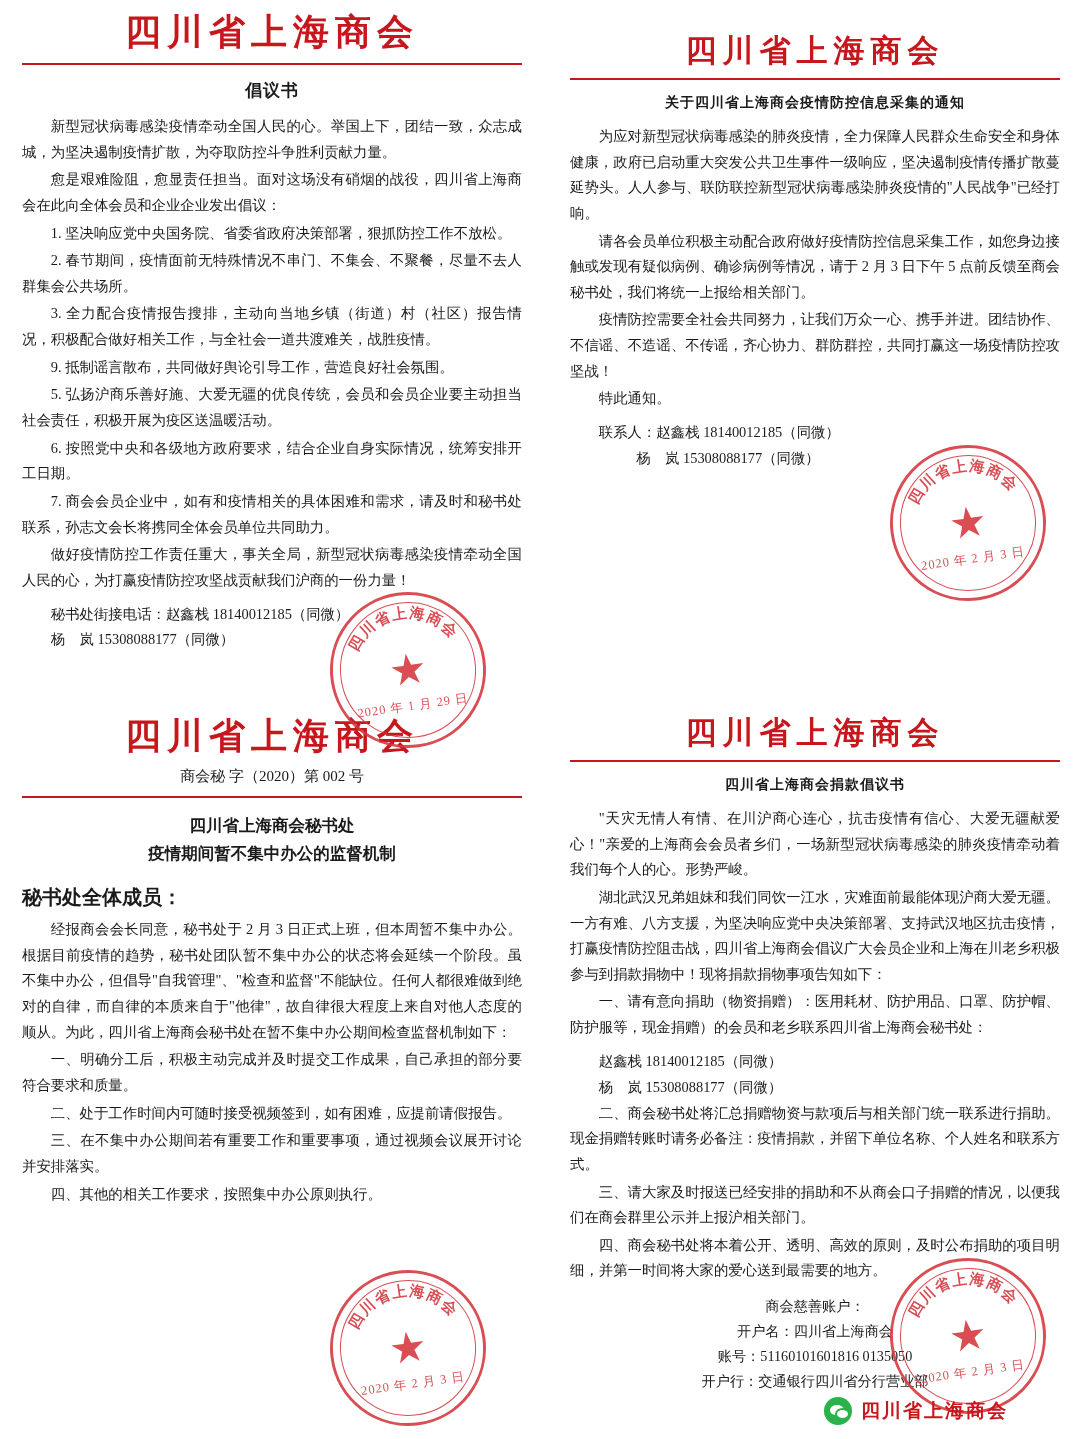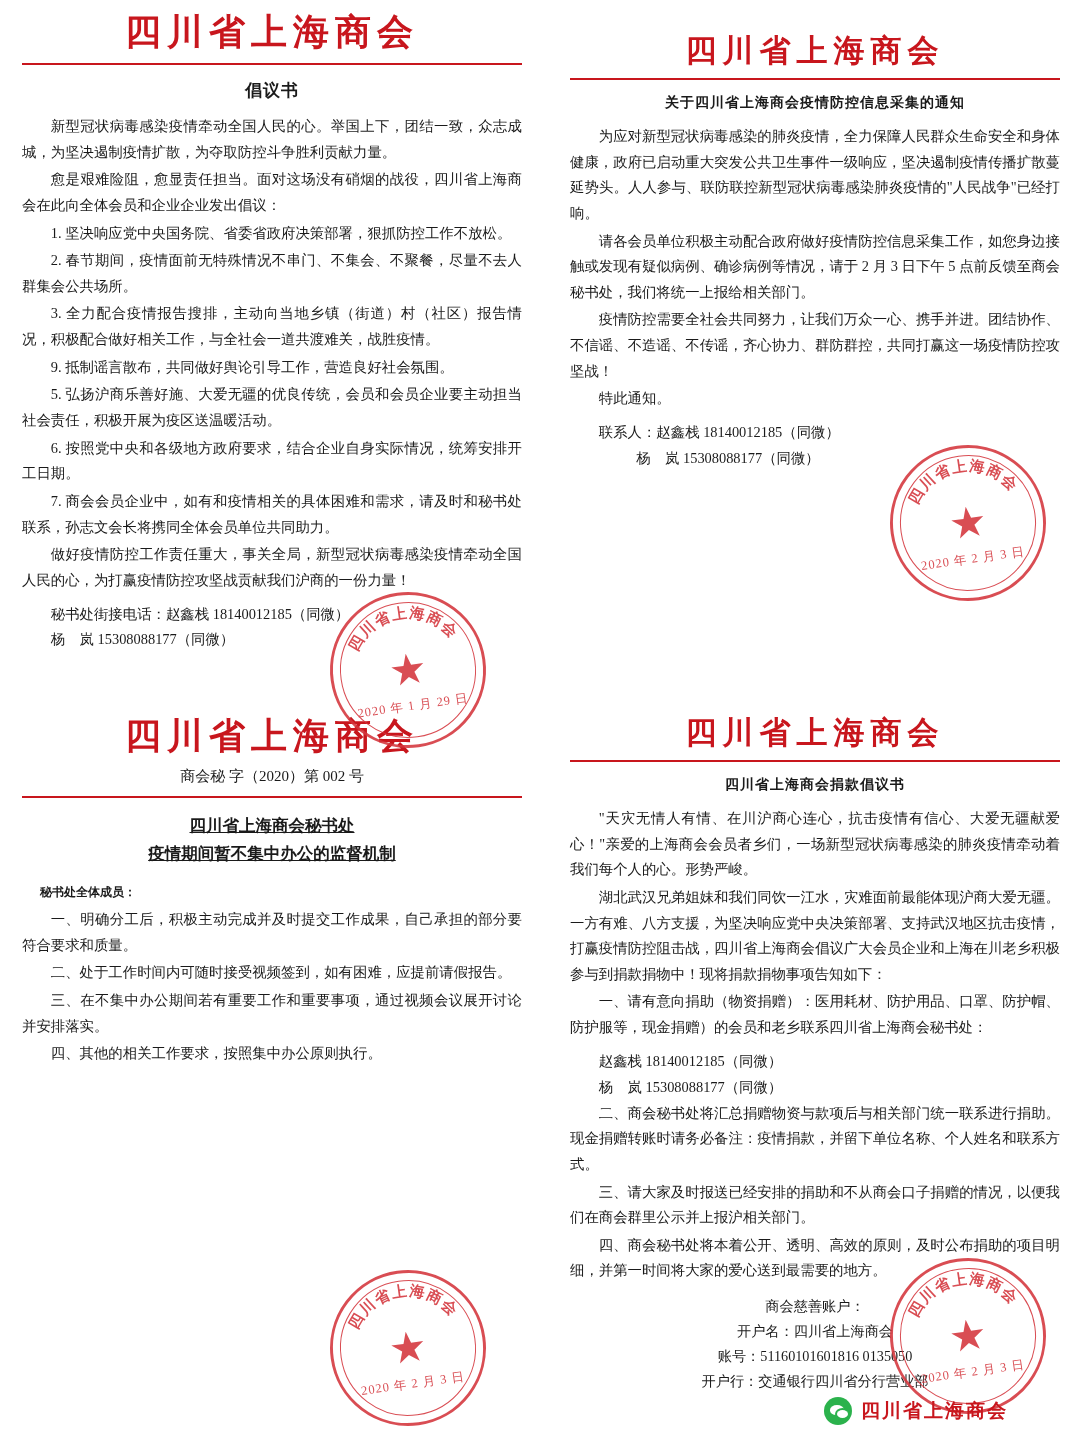--- a/index.html
+++ b/index.html
@@ -57,34 +57,33 @@
     text-align: center;
     font-size: 15px;
     margin: 2px 0 10px 0;
   }
   .doc-heading2 {
     text-align: center;
     font-size: 16.5px;
     font-weight: bold;
     line-height: 1.7;
     margin: 10px 0 16px 0;
-    text-decoration: underline;
   }
   p.body {
     font-size: 14.4px;
     line-height: 1.78;
     margin: 0 0 2px 0;
     text-align: justify;
     text-justify: inter-ideograph;
     text-indent: 2em;
   }
   .lead-bold {
-    font-size: 12px;
-    font-weight: bold;
-    margin: 10px 0 6px 18px;
+    font-size: 20px;
+    font-weight: bold;
+    margin: 10px 0 6px 0;
     text-indent: 0;
   }
   .sign-block {
     margin-top: 8px;
     font-size: 14.4px;
     line-height: 1.8;
   }
   .sign-block .row { text-indent: 2em; }
   .sign-block .row.sub { text-indent: 4.6em; }
   .acct {
@@ -237,20 +236,21 @@
     <div class="doc-subtitle">商会秘 字（2020）第 002 号</div>
     <hr class="rule">
 
     <div class="doc-heading2">
       <div>四川省上海商会秘书处</div>
       <div>疫情期间暂不集中办公的监督机制</div>
     </div>
 
     <div class="lead-bold">秘书处全体成员：</div>
 
+    <p class="body">经报商会会长同意，秘书处于 2 月 3 日正式上班，但本周暂不集中办公。根据目前疫情的趋势，秘书处团队暂不集中办公的状态将会延续一个阶段。虽不集中办公，但倡导"自我管理"、"检查和监督"不能缺位。任何人都很难做到绝对的自律，而自律的本质来自于"他律"，故自律很大程度上来自对他人态度的顺从。为此，四川省上海商会秘书处在暂不集中办公期间检查监督机制如下：</p>
     <p class="body">一、明确分工后，积极主动完成并及时提交工作成果，自己承担的部分要符合要求和质量。</p>
     <p class="body">二、处于工作时间内可随时接受视频签到，如有困难，应提前请假报告。</p>
     <p class="body">三、在不集中办公期间若有重要工作和重要事项，通过视频会议展开讨论并安排落实。</p>
     <p class="body">四、其他的相关工作要求，按照集中办公原则执行。</p>
   </div>
 
   <div class="doc doc-br">
     <div class="org-title mid">四川省上海商会</div>
     <hr class="rule">
     <div class="doc-title small">四川省上海商会捐款倡议书</div>

